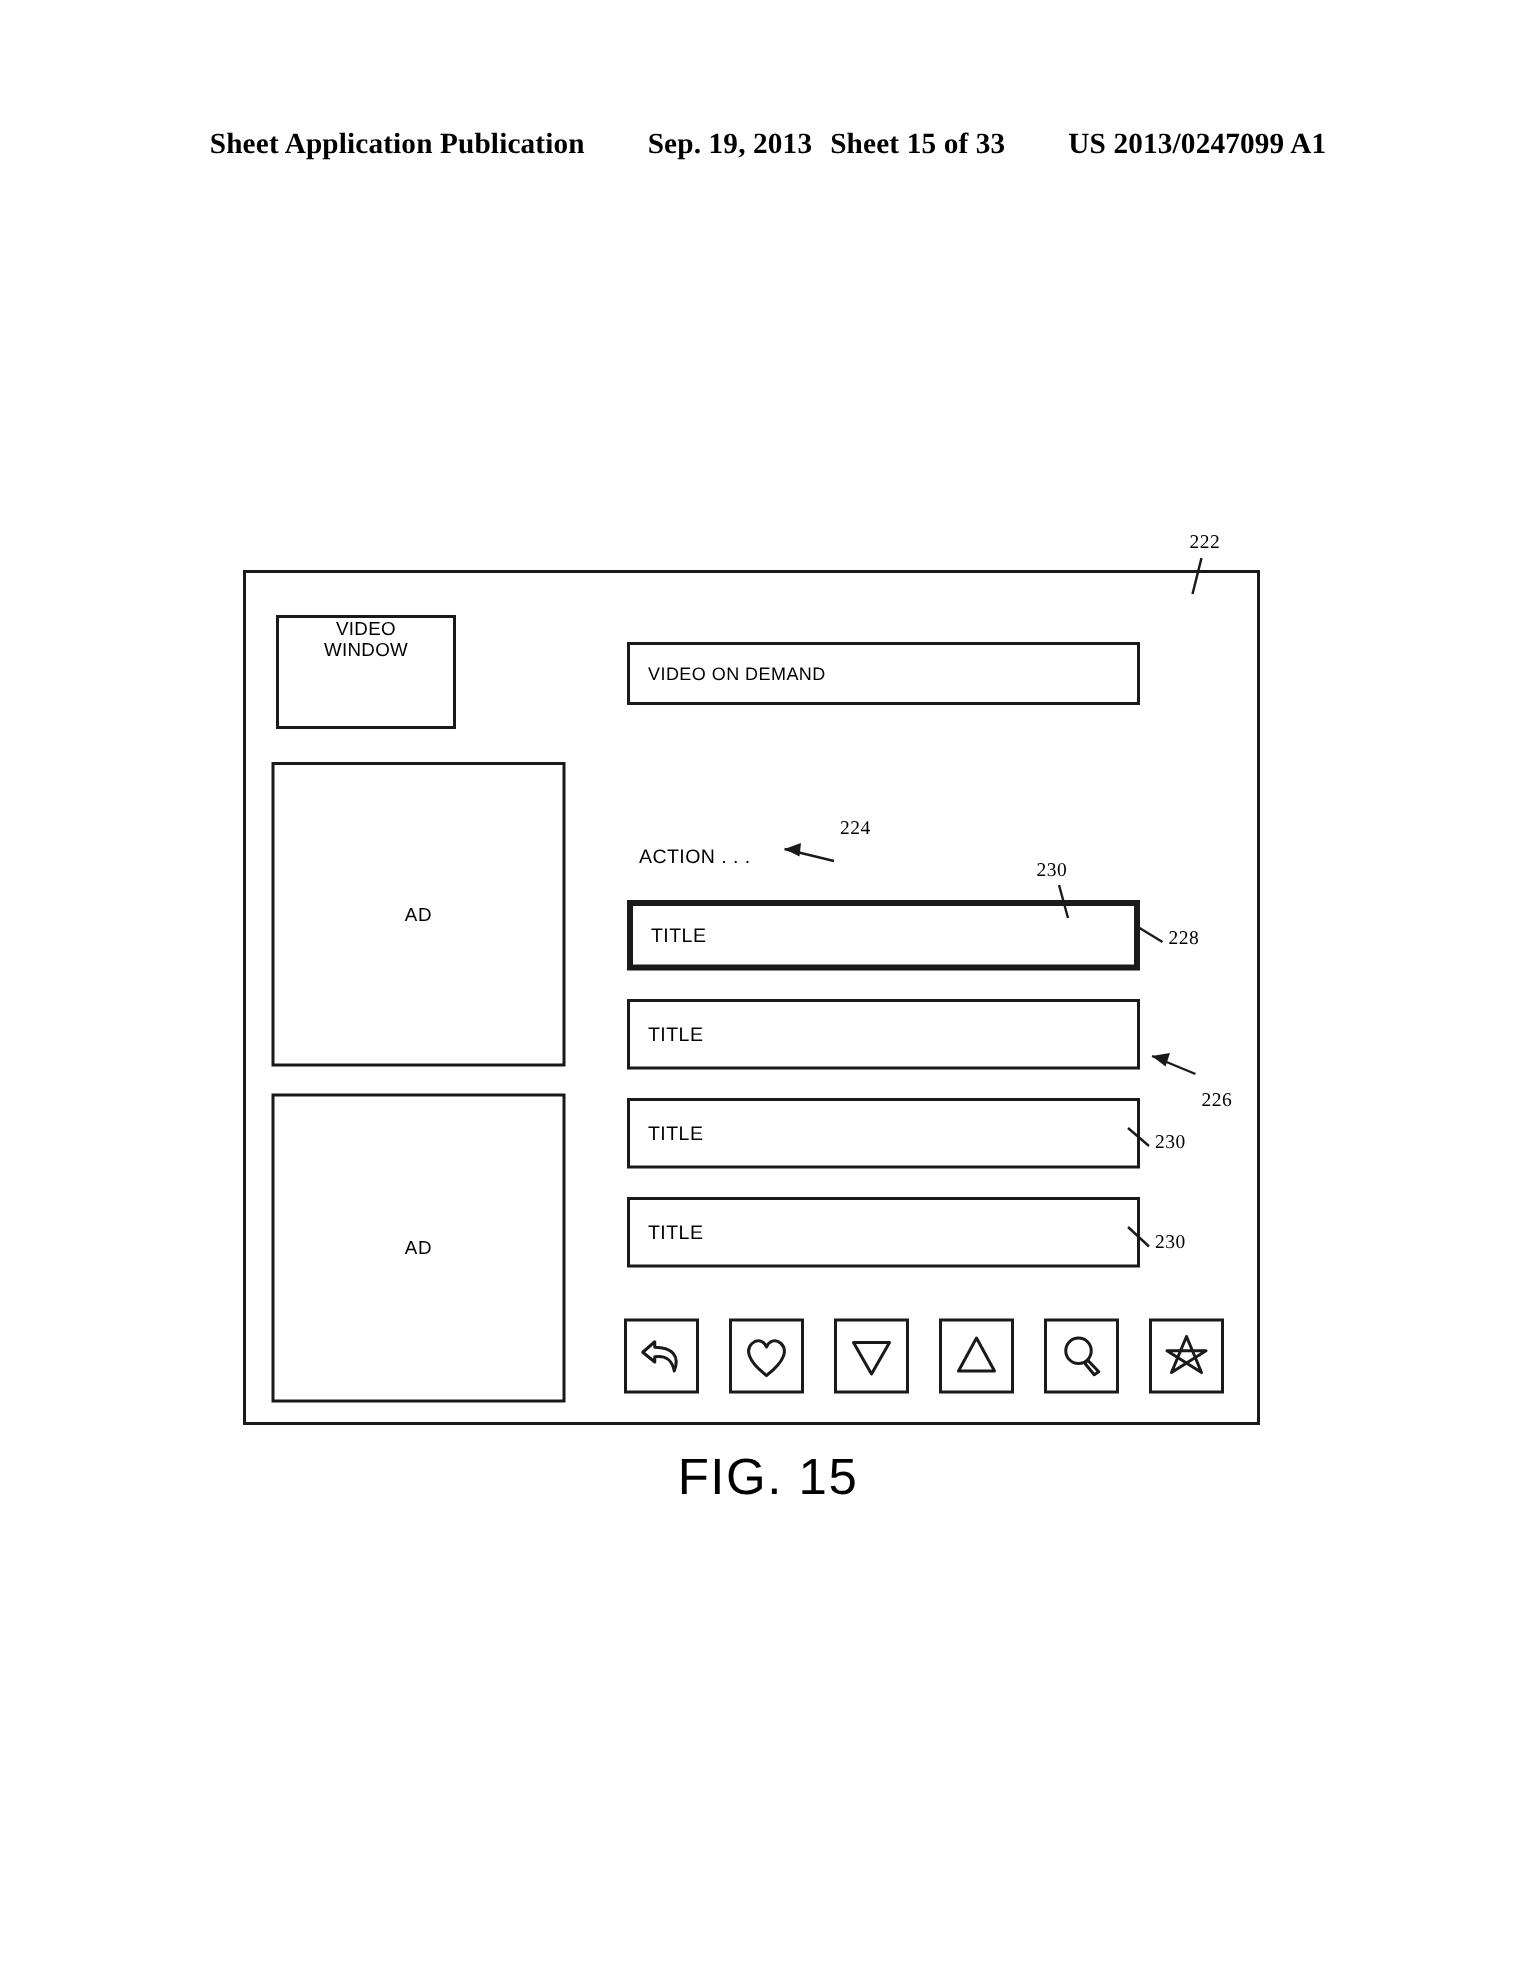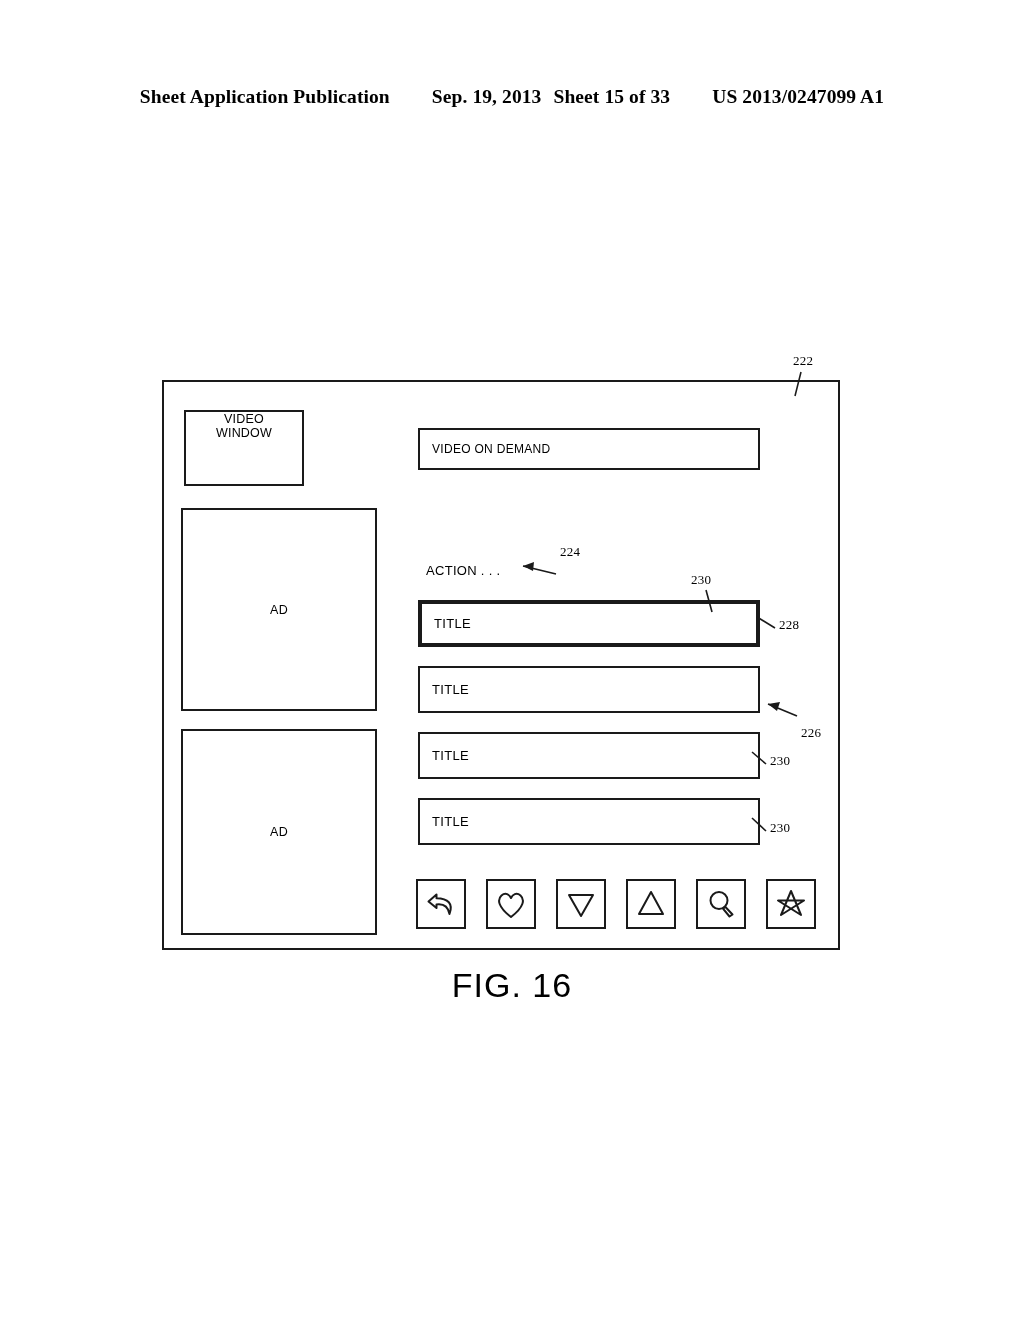--- a/index.html
+++ b/index.html
@@ -336,15 +336,15 @@
   </svg>
 
   <span class="ref-num" id="ref-222">222</span>
   <span class="ref-num" id="ref-224">224</span>
   <span class="ref-num" id="ref-230a">230</span>
   <span class="ref-num" id="ref-228">228</span>
   <span class="ref-num" id="ref-226">226</span>
   <span class="ref-num" id="ref-230b">230</span>
   <span class="ref-num" id="ref-230c">230</span>
 
-  <div class="fig-caption">FIG. 16</div>
+  <div class="fig-caption">FIG. 15</div>
 
 </div>
 
 </body></html>

